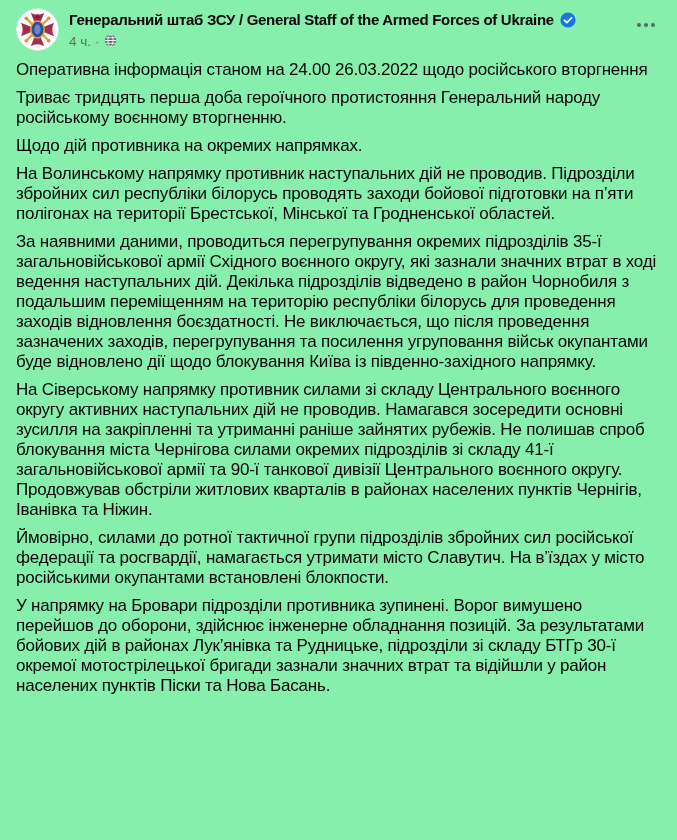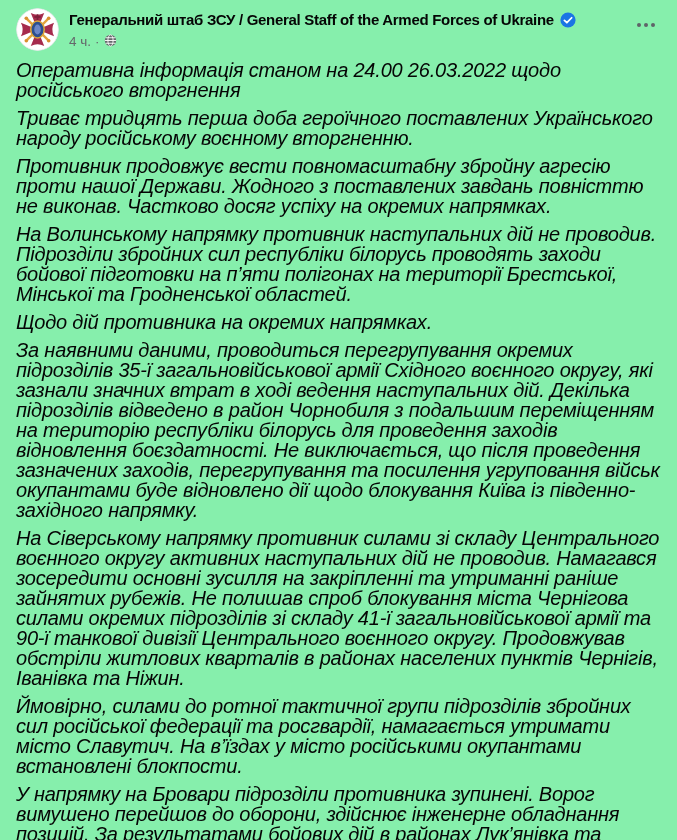--- a/index.html
+++ b/index.html
@@ -72,25 +72,24 @@
   .more-btn .dot {
     width: 4px; height: 4px;
     border-radius: 50%;
     background: #5f6368;
   }
   .post-body {
     padding: 4px 16px 0 16px;
   }
   .post-body p {
     margin: 0 0 8px 0;
-    font-size: 20px;
+    font-size: 17px;
     line-height: 20px;
     letter-spacing: -0.2px;
     color: #050505;
-    font-style: italic;
   }
   .post-body p.tight { margin-top: -8px; }
 </style>
 </head>
 <body>
 
 <div class="post">
 
   <div class="post-header">
 
@@ -147,23 +146,22 @@
 
     <div class="more-btn">
       <span class="dot"></span>
       <span class="dot"></span>
       <span class="dot"></span>
     </div>
   </div>
 
   <div class="post-body">
       <p class="">Оперативна інформація станом на 24.00 26.03.2022 щодо російського вторгнення</p>
-      <p class="">Триває тридцять перша доба героїчного поставлених Українського народу російському воєнному вторгненню.</p>
-      <p class="">Противник продовжує вести повномасштабну збройну агресію проти нашої Держави. Жодного з поставлених завдань повністтю не виконав. Частково досяг успіху на окремих напрямках.</p>
+      <p class="">Триває тридцять перша доба героїчного протистояння Генеральний народу російському воєнному вторгненню.</p>
+      <p class="">Щодо дій противника на окремих напрямках.</p>
       <p class="">На Волинському напрямку противник наступальних дій не проводив. Підрозділи збройних сил республіки білорусь проводять заходи бойової підготовки на п’яти полігонах на території Брестської, Мінської та Гродненської областей.</p>
-      <p class="">Щодо дій противника на окремих напрямках.</p>
       <p class="">За наявними даними, проводиться перегрупування окремих підрозділів 35-ї загальновійськової армії Східного воєнного округу, які зазнали значних втрат в ході ведення наступальних дій. Декілька підрозділів відведено в район Чорнобиля з подальшим переміщенням на територію республіки білорусь для проведення заходів відновлення боєздатності. Не виключається, що після проведення зазначених заходів, перегрупування та посилення угруповання військ окупантами буде відновлено дії щодо блокування Київа із південно-західного напрямку.</p>
       <p class="">На Сіверському напрямку противник силами зі складу Центрального воєнного округу активних наступальних дій не проводив. Намагався зосередити основні зусилля на закріпленні та утриманні раніше зайнятих рубежів. Не полишав спроб блокування міста Чернігова силами окремих підрозділів зі складу 41-ї загальновійськової армії та 90-ї танкової дивізії Центрального воєнного округу. Продовжував обстріли житлових кварталів в районах населених пунктів Чернігів, Іванівка та Ніжин.</p>
       <p class="">Ймовірно, силами до ротної тактичної групи підрозділів збройних сил російської федерації та росгвардії, намагається утримати місто Славутич. На в’їздах у місто російськими окупантами встановлені блокпости.</p>
       <p class="">У напрямку на Бровари підрозділи противника зупинені. Ворог вимушено перейшов до оборони, здійснює інженерне обладнання позицій. За результатами бойових дій в районах Лук’янівка та Рудницьке, підрозділи зі складу БТГр 30-ї окремої мотострілецької бригади зазнали значних втрат та відійшли у район населених пунктів Піски та Нова Басань.</p>
     </div>
 
 </div>
 
 </body></html>

